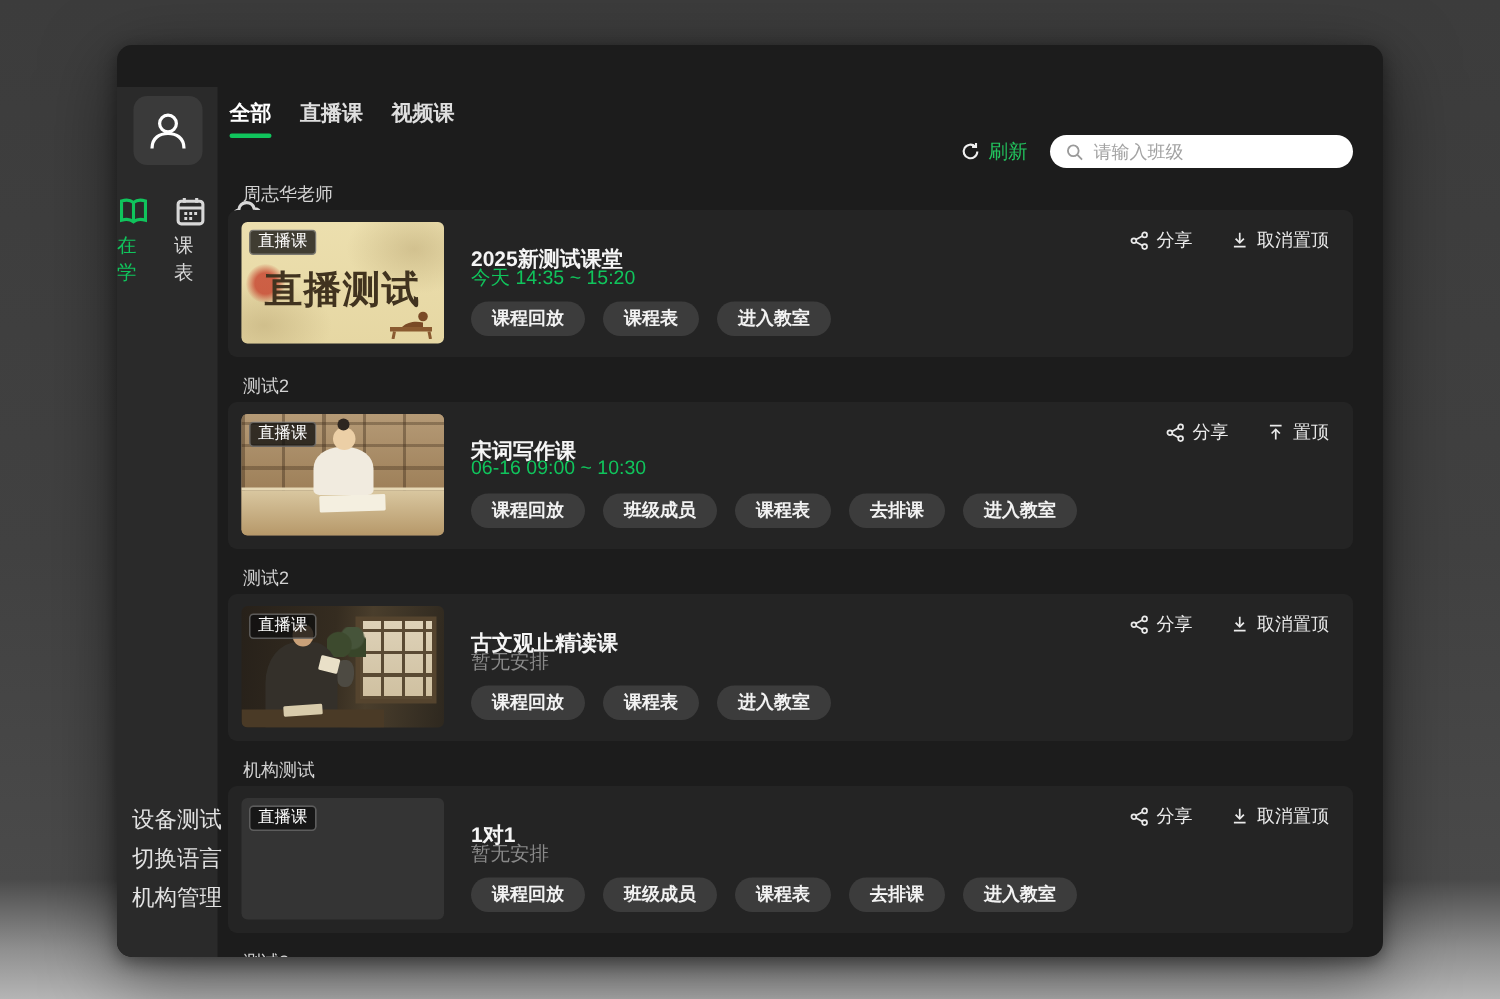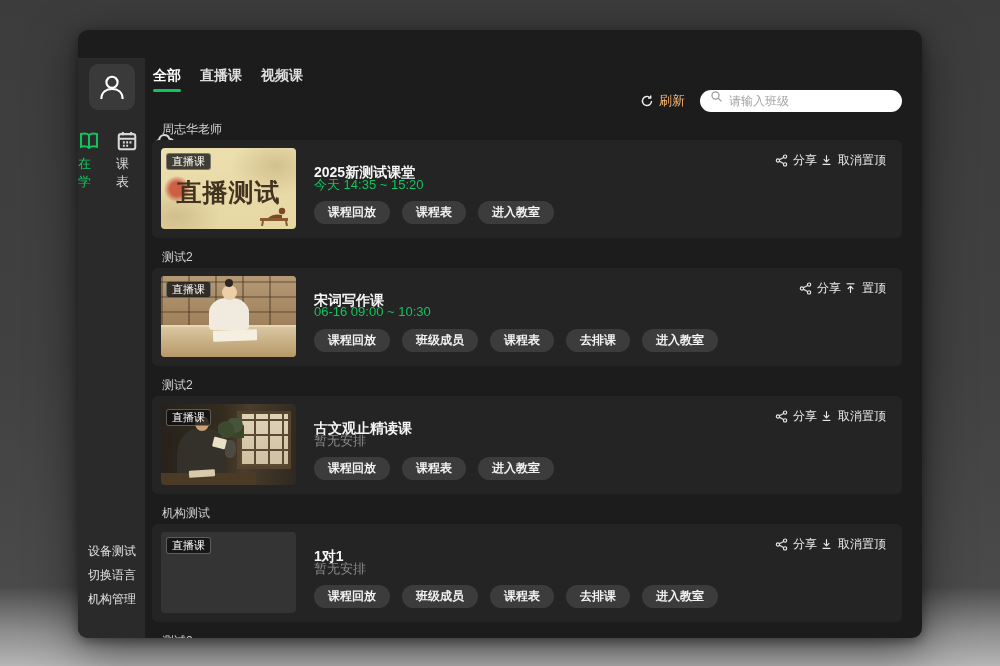--- a/index.html
+++ b/index.html
@@ -36,46 +36,46 @@
   .avatar{width:46px;height:46px;margin:6px auto 0;background:#3a3a3a;border-radius:9px;display:flex;align-items:center;justify-content:center;}
   .avatar svg{stroke:#fff;fill:none;stroke-width:1.6;}
   .nav{margin-top:20px;display:flex;flex-direction:row;gap:16px;align-items:center;}
   .nav-item{display:flex;flex-direction:column;align-items:center;gap:3px;cursor:pointer;}
   .nav-item .ico{width:22px;height:22px;}
   .nav-item .ico svg{stroke:#d8d8d8;fill:none;stroke-width:1.5;}
   .nav-item span{font-size:13px;color:#d8d8d8;}
   .nav-item.active .ico svg{stroke:var(--green);}
   .nav-item.active span{color:var(--green);}
   .side-footer{position:absolute;left:10px;bottom:30px;display:flex;flex-direction:column;gap:7px;}
-  .side-footer div{font-size:12px;color:#e2e2e2;cursor:pointer;white-space:nowrap;}
+  .side-footer div{font-size:15px;color:#e2e2e2;cursor:pointer;white-space:nowrap;}
   
   .tabs{display:flex;gap:19px;padding:9px 0 0 8px;height:28px;text-align:center;}
   .tab{font-size:14px;font-weight:bold;color:#dedede;cursor:pointer;position:relative;}
   .tab.active{color:#fff;}
   .tab.active::after{content:"";position:absolute;left:0;right:0;bottom:-6px;height:3px;border-radius:2px;background:var(--green);}
   .toolbar{display:flex;justify-content:flex-end;align-items:center;gap:15px;padding-right:20px;height:22px;margin-top:4px;}
-  .refresh{display:flex;align-items:center;gap:5px;color:#fdba74;font-size:13px;cursor:pointer;}
+  .refresh{display:flex;align-items:center;gap:5px;color:#22c55e;font-size:13px;cursor:pointer;}
   .refresh svg{stroke:#f0f0f0;fill:none;stroke-width:1.6;}
-  .searchbox{width:202px;height:22px;background:#fff;border-radius:13px;display:flex;gap:6px;padding:0 10px;}
+  .searchbox{width:202px;height:22px;background:#fff;border-radius:13px;display:flex;align-items:center;gap:6px;padding:0 10px;}
   .searchbox svg{stroke:#9a9a9a;fill:none;stroke-width:1.5;flex:none;}
   .searchbox input{border:none;outline:none;background:transparent;font-size:12px;color:#333;width:100%;font-family:inherit;}
   .searchbox input::placeholder{color:#a2a2a2;}
   
   .group-label{margin:12px 0 4px 17px;font-size:12px;font-weight:500;color:#d2d2d2;line-height:14px;}
   .group-label.first{margin-top:10px;}
   .card{position:relative;width:750px;height:98px;margin-left:7px;background:var(--cardbg);border-radius:6px;}
   .thumb{position:absolute;left:9px;top:8px;width:135px;height:81px;border-radius:4px;overflow:hidden;background:#343434;}
   .badge{position:absolute;left:5px;top:5px;z-index:5;background:rgba(15,15,15,.78);border:1px solid rgba(255,255,255,.3);color:#fff;font-size:11px;line-height:15px;padding:0 5px;border-radius:3px;}
   .card-title{position:absolute;left:162px;top:11px;font-size:14px;font-weight:600;color:#f5f5f5;margin-top:13px;}
   .card-sched{position:absolute;left:162px;top:36px;font-size:13px;}
   .sch-green{color:var(--green);}
   .sch-gray{color:#8a8a8a;}
   .card-buttons{position:absolute;left:162px;top:61px;display:flex;gap:12px;}
   .pill{height:23px;padding:0 14px;background:var(--pillbg);color:#f2f2f2;font-size:12px;font-weight:bold;border:none;border-radius:12px;display:flex;align-items:center;cursor:pointer;font-family:inherit;white-space:nowrap;}
-  .card-actions{position:absolute;right:16px;top:12px;display:flex;gap:3px;align-items:center;}
+  .card-actions{position:absolute;right:16px;top:12px;display:flex;gap:25px;align-items:center;}
   .action{display:flex;align-items:center;gap:5px;color:#eaeaea;font-size:12px;cursor:pointer;white-space:nowrap;}
   .action svg{stroke:#eaeaea;fill:none;stroke-width:1.4;}
   
   .thumb-calligraphy{background:linear-gradient(180deg,#ecdfae 0%,#e6d7a3 100%);}
   .t1-mountain{position:absolute;width:90px;height:60px;border-radius:50%;background:radial-gradient(closest-side,rgba(185,165,115,.5),rgba(185,165,115,0));}
   .t1-m-left{left:-30px;bottom:-18px;}
   .t1-m-right{right:-25px;top:-12px;}
   .t1-sun{position:absolute;left:3px;top:28px;width:26px;height:26px;border-radius:50%;background:radial-gradient(circle,rgba(200,74,52,.85) 0 38%,rgba(200,74,52,0) 72%);}
   .t1-text{position:absolute;inset:0;display:flex;align-items:center;justify-content:center;padding-top:8px;font-family:"DejaVu Serif","Liberation Serif",serif;font-weight:bold;font-size:25px;color:#41331f;letter-spacing:1px;}
   .t1-figure{position:absolute;right:4px;bottom:3px;}

